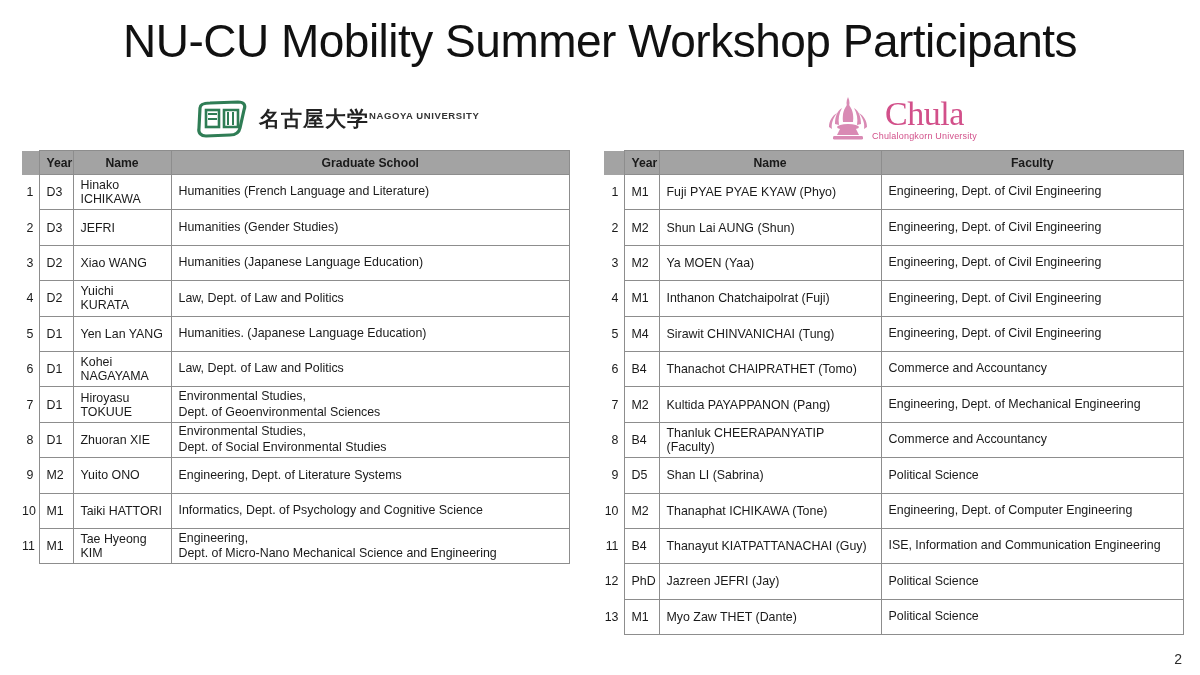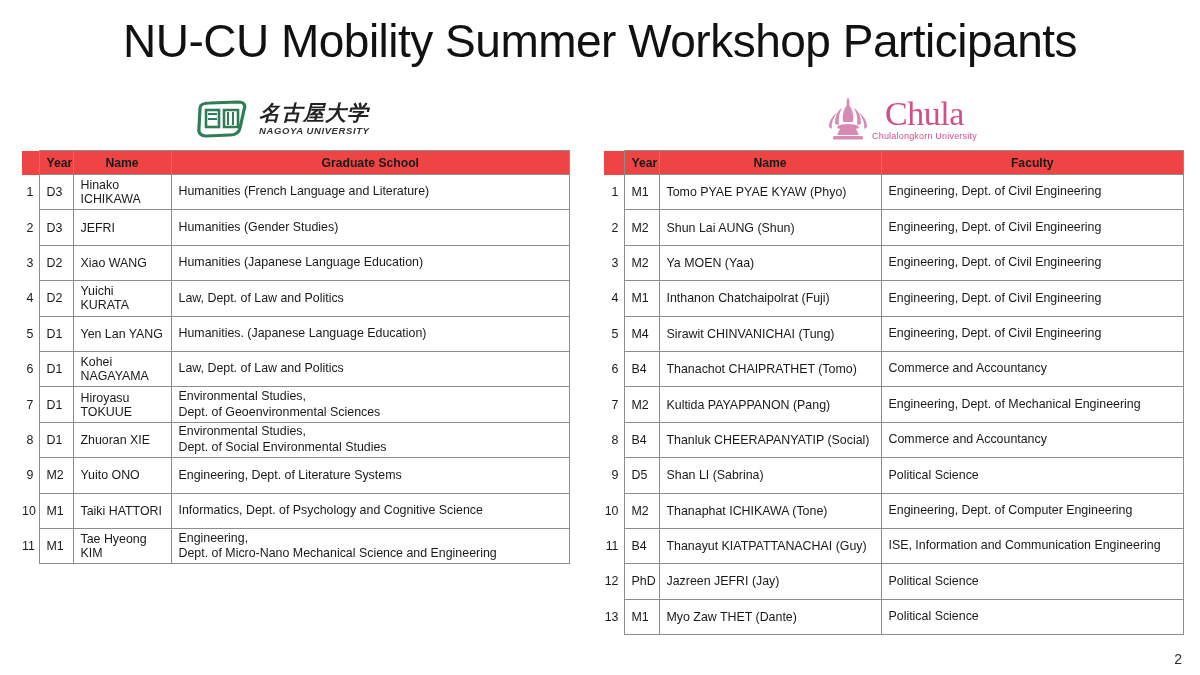--- a/index.html
+++ b/index.html
@@ -24,21 +24,21 @@
     color:#111111;
     white-space:nowrap;
   }
 
   
   .logo-wrap { position:absolute; display:flex; align-items:center; }
   #nagoya-logo { left:196px; top:100px; }
   #chula-logo  { left:828px; top:96px; }
 
   .nagoya-mark { width:54px; height:38px; margin-right:9px; flex:0 0 auto; }
-  .nagoya-text { display:flex; flex-direction:column; line-height:1;font-style:italic; }
+  .nagoya-text { display:flex; flex-direction:row; line-height:1; }
   .nagoya-jp {
     font-family:"DejaVu Sans", sans-serif;
     font-size:21px; font-weight:700; color:#222;
     letter-spacing:1px;
   }
   .nagoya-en {
     font-size:9.5px; color:#333; letter-spacing:0.6px;
     margin-top:2px; font-variant:small-caps; font-weight:600;
   }
 
@@ -73,21 +73,21 @@
   }
   
   table.roster td.rownum, table.roster th.rownum {
     border:none;
     text-align:right;
     padding:0 5px 0 0;
     font-size:12.4px;
     color:#1a1a1a;
   }
   table.roster thead th {
-    background:#ef4444;
+    background:#a3a3a3;
     text-align:center;
     font-weight:700;
     height:24px;
     font-size:12.2px;
   }
   table.roster tbody td { height:35.4px; }
   table.roster td.year { text-align:left; }
 
   
   #left-table col.c-num  { width:17px; }
@@ -275,21 +275,21 @@
         <th class="rownum"></th>
         <th>Year</th>
         <th>Name</th>
         <th>Faculty</th>
       </tr>
     </thead>
     <tbody id="right-table-body">
         <tr>
           <td class="rownum">1</td>
           <td class="year">M1</td>
-          <td>Tomo PYAE PYAE KYAW (Phyo)</td>
+          <td>Fuji PYAE PYAE KYAW (Phyo)</td>
           <td>
             <span class="cell-line">Engineering, Dept. of Civil Engineering</span>
           </td>
         </tr>
         <tr>
           <td class="rownum">2</td>
           <td class="year">M2</td>
           <td>Shun Lai AUNG (Shun)</td>
           <td>
             <span class="cell-line">Engineering, Dept. of Civil Engineering</span>
@@ -331,21 +331,21 @@
           <td class="rownum">7</td>
           <td class="year">M2</td>
           <td>Kultida PAYAPPANON (Pang)</td>
           <td>
             <span class="cell-line">Engineering, Dept. of Mechanical Engineering</span>
           </td>
         </tr>
         <tr>
           <td class="rownum">8</td>
           <td class="year">B4</td>
-          <td>Thanluk CHEERAPANYATIP (Social)</td>
+          <td>Thanluk CHEERAPANYATIP (Faculty)</td>
           <td>
             <span class="cell-line">Commerce and Accountancy</span>
           </td>
         </tr>
         <tr>
           <td class="rownum">9</td>
           <td class="year">D5</td>
           <td>Shan LI (Sabrina)</td>
           <td>
             <span class="cell-line">Political Science</span>

